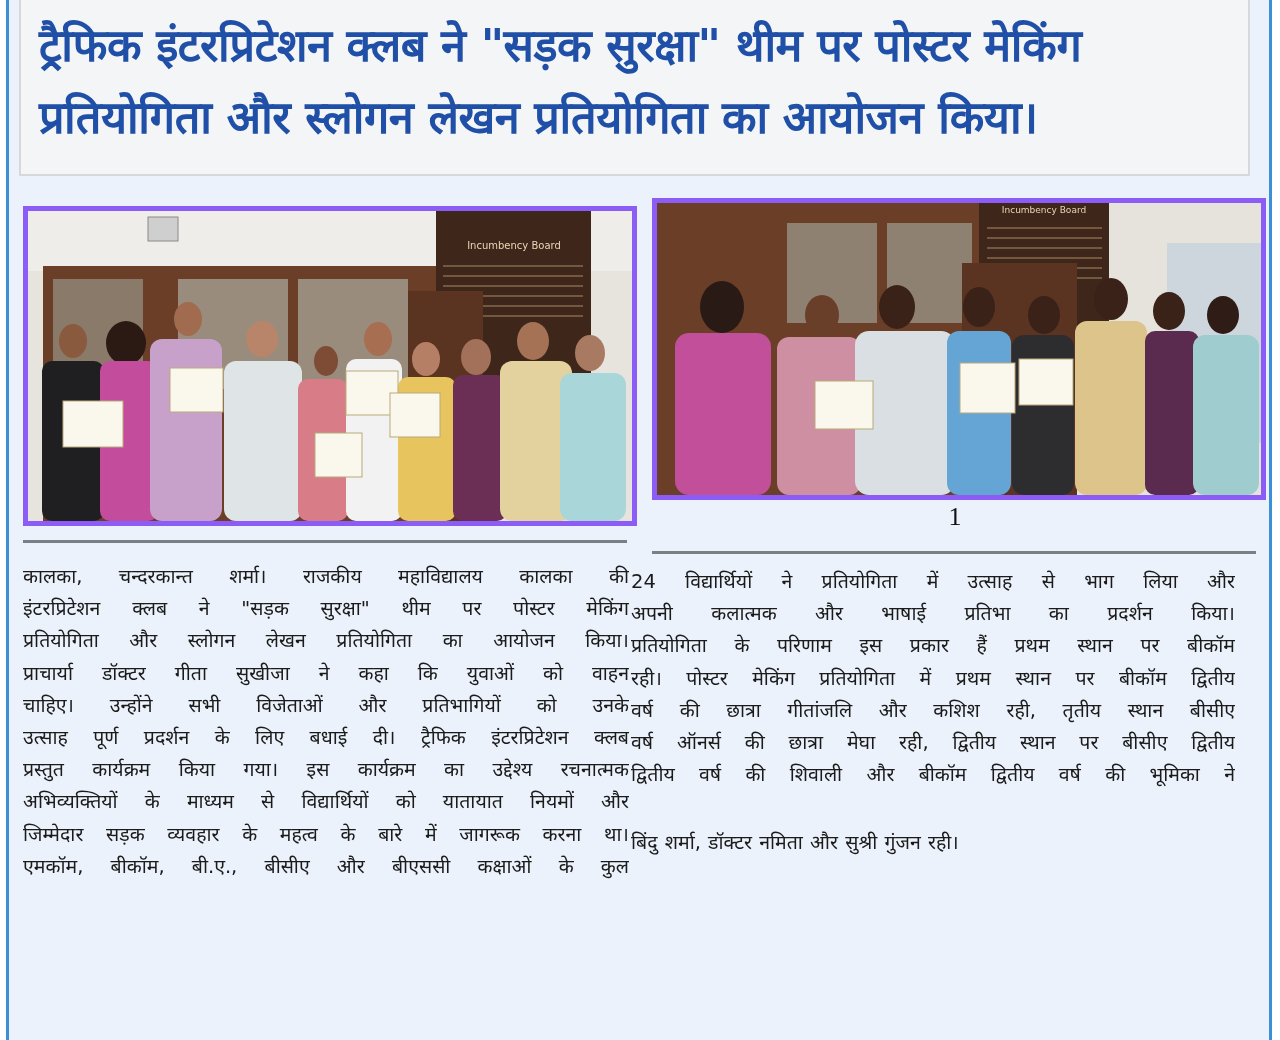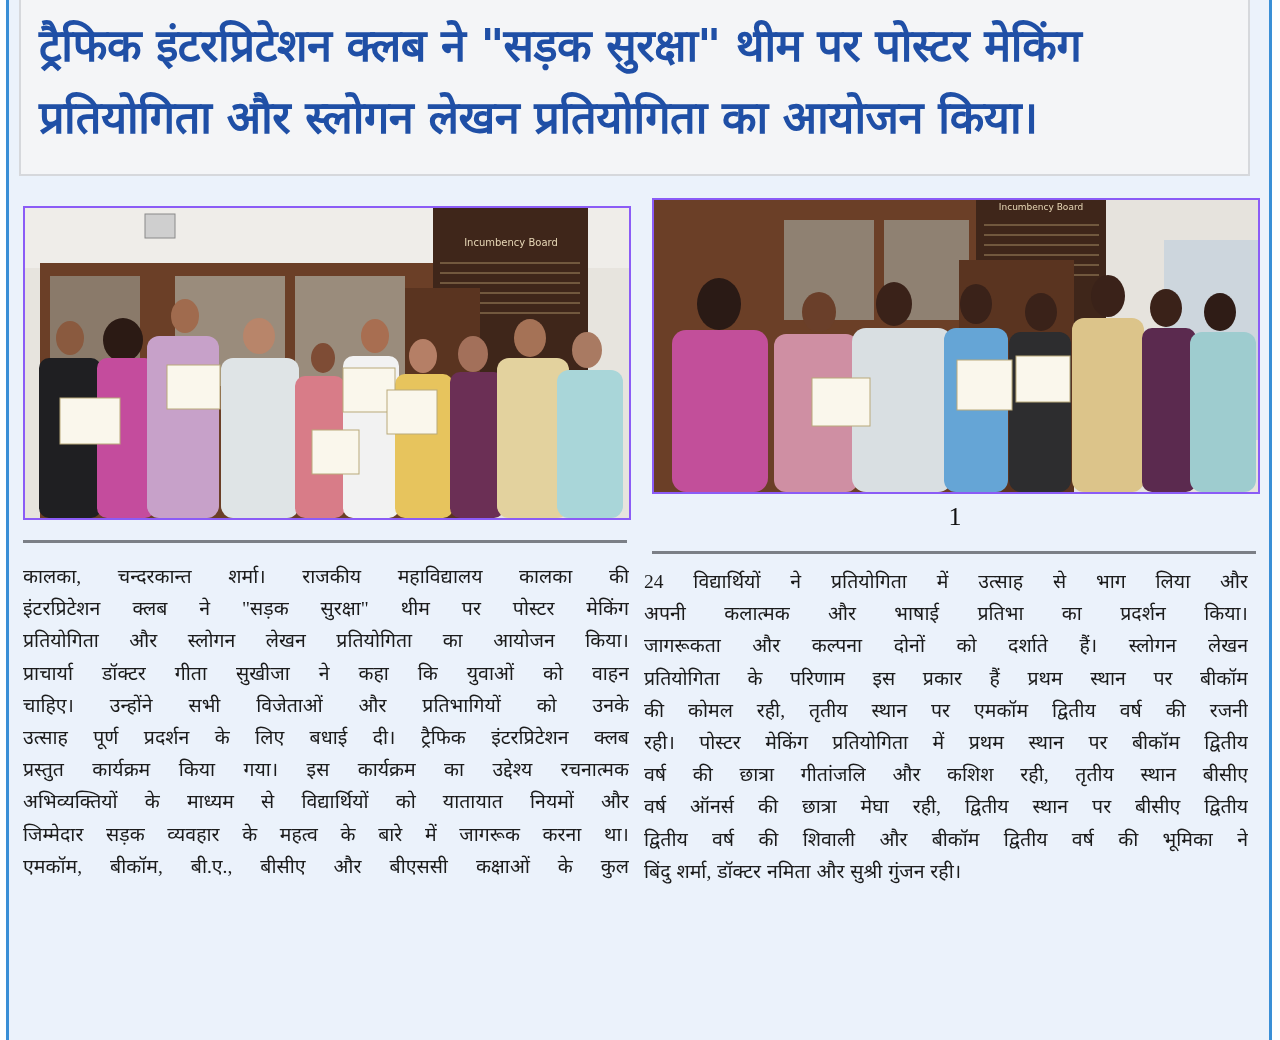--- a/index.html
+++ b/index.html
@@ -46,21 +46,21 @@
       color: #1f4fa6;
       font-family: "DejaVu Sans", sans-serif;
       font-weight: bold;
       font-size: 45px;
       line-height: 72px;
       letter-spacing: -0.5px;
     }
     .photo {
       position: absolute;
       overflow: hidden;
-      border: 2px solid #8b5cf6;
+      border: 5px solid #8b5cf6;
     }
     .photo-1 {
       left: 23px;
       top: 206px;
       width: 604px;
       height: 310px;
     }
     .photo-2 {
       left: 652px;
       top: 198px;
@@ -94,27 +94,27 @@
       text-align: justify;
       text-align-last: justify;
       word-spacing: 1px;
     }
     .column .line {
       display: block;
       white-space: nowrap;
       text-align: justify;
       text-align-last: justify;
       overflow: hidden;
-      font-family: Liberation Serif, serif;
     }
     .column .line.last {
       text-align-last: left;
+      margin-top: 36px;
     }
     .column-1 { left: 23px; top: 561px; width: 606px; }
-    .column-2 { left: 644px; top: 566px; width: 604px; }
+    .column-2 { left: 631px; top: 566px; width: 604px; }
   </style>
 </head>
 <body>
 
 <div class="frame"></div>
 
 <div class="headline-box">
   <h1 class="headline">
     <span style="display:block">ट्रैफिक इंटरप्रिटेशन क्लब ने "सड़क सुरक्षा" थीम पर पोस्टर मेकिंग</span>
     <span style="display:block">प्रतियोगिता और स्लोगन लेखन प्रतियोगिता का आयोजन किया।</span>
@@ -238,21 +238,19 @@
   <span class="line">उत्साह पूर्ण प्रदर्शन के लिए बधाई दी। ट्रैफिक इंटरप्रिटेशन क्लब</span>
   <span class="line">प्रस्तुत कार्यक्रम किया गया। इस कार्यक्रम का उद्देश्य रचनात्मक</span>
   <span class="line">अभिव्यक्तियों के माध्यम से विद्यार्थियों को यातायात नियमों और</span>
   <span class="line">जिम्मेदार सड़क व्यवहार के महत्व के बारे में जागरूक करना था।</span>
   <span class="line">एमकॉम, बीकॉम, बी.ए., बीसीए और बीएससी कक्षाओं के कुल</span>
 </div>
 
 <div class="column column-2">
   <span class="line">24 विद्यार्थियों ने प्रतियोगिता में उत्साह से भाग लिया और</span>
   <span class="line">अपनी कलात्मक और भाषाई प्रतिभा का प्रदर्शन किया।</span>
-  <span class="line">जागरूकता और कल्पना दोनों को दर्शाते हैं। स्लोगन लेखन</span>
   <span class="line">प्रतियोगिता के परिणाम इस प्रकार हैं प्रथम स्थान पर बीकॉम</span>
-  <span class="line">की कोमल रही, तृतीय स्थान पर एमकॉम द्वितीय वर्ष की रजनी</span>
   <span class="line">रही। पोस्टर मेकिंग प्रतियोगिता में प्रथम स्थान पर बीकॉम द्वितीय</span>
   <span class="line">वर्ष की छात्रा गीतांजलि और कशिश रही, तृतीय स्थान बीसीए</span>
   <span class="line">वर्ष ऑनर्स की छात्रा मेघा रही, द्वितीय स्थान पर बीसीए द्वितीय</span>
   <span class="line">द्वितीय वर्ष की शिवाली और बीकॉम द्वितीय वर्ष की भूमिका ने</span>
   <span class="line last">बिंदु शर्मा, डॉक्टर नमिता और सुश्री गुंजन रही।</span>
 </div>
 
 </body></html>

